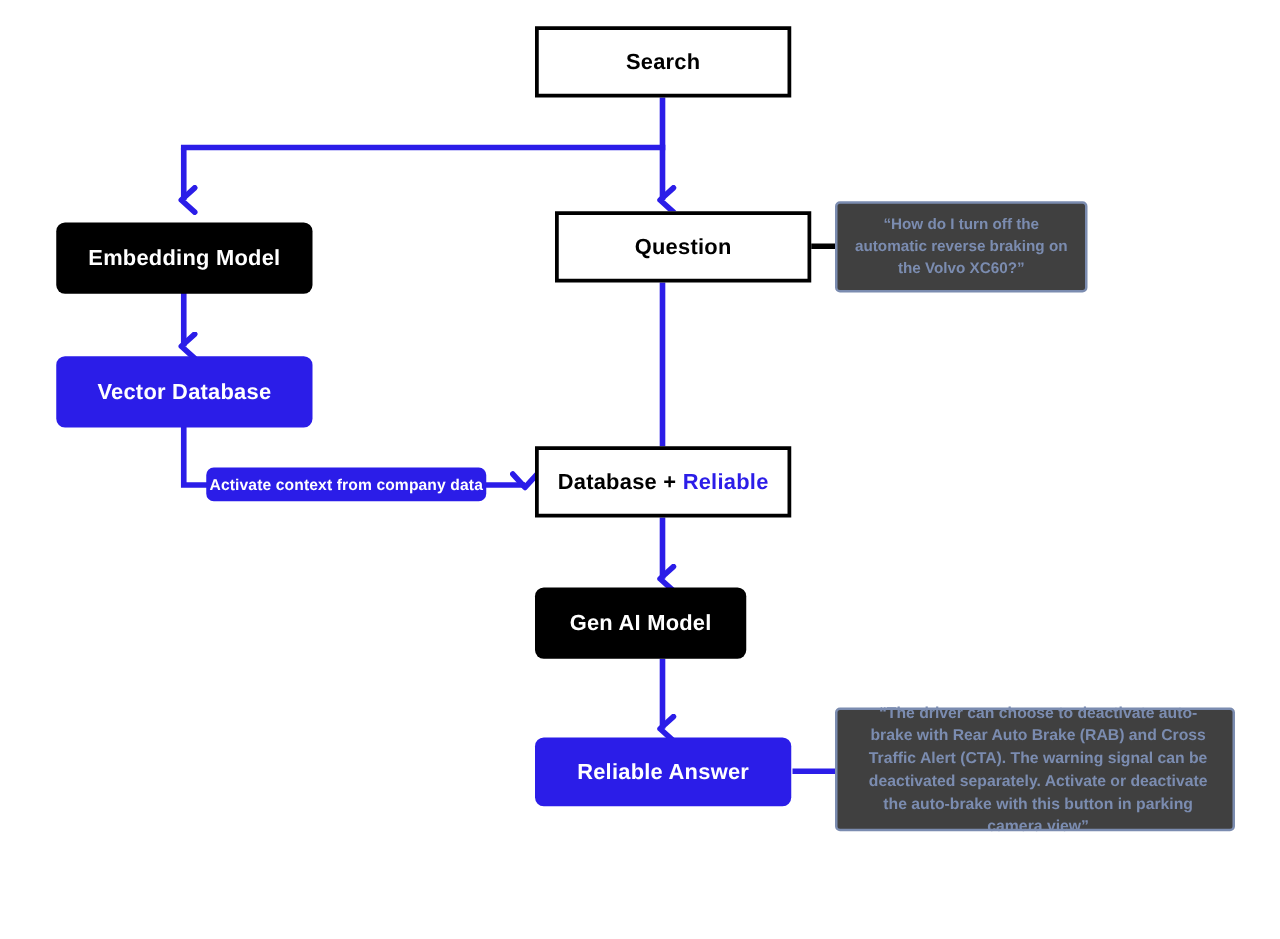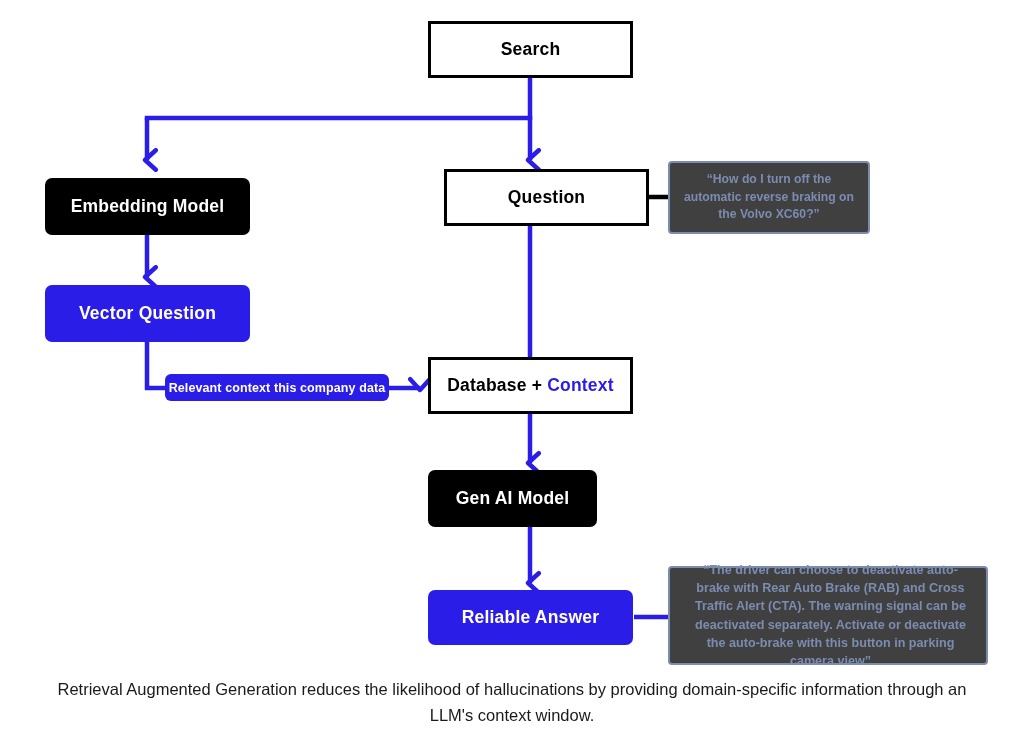--- a/index.html
+++ b/index.html
@@ -168,48 +168,45 @@
 
   <div class="node outline" style="left:428px; top:21px; width:205px; height:57px;">
     <span>Search</span>
   </div>
 
   <div class="node solid-black" style="left:45px; top:178px; width:205px; height:57px;">
     <span>Embedding Model</span>
   </div>
 
   <div class="node solid-blue" style="left:45px; top:285px; width:205px; height:57px;">
-    <span>Vector Question</span>
+    <span>Vector Database</span>
   </div>
 
   <div class="node outline" style="left:444px; top:169px; width:205px; height:57px;">
     <span>Question</span>
   </div>
 
   <div class="node outline" style="left:428px; top:357px; width:205px; height:57px;">
-    <span><span>Database + </span><span class="accent">Context</span></span>
+    <span><span>Database + </span><span class="accent">Reliable</span></span>
   </div>
 
   <div class="node solid-black" style="left:428px; top:470px; width:169px; height:57px;">
     <span>Gen AI Model</span>
   </div>
 
   <div class="node solid-blue" style="left:428px; top:590px; width:205px; height:55px;">
     <span>Reliable Answer</span>
   </div>
 
   <div class="pill" style="left:165px; top:374px; width:224px; height:27px;">
-    <span>Relevant context this company data</span>
+    <span>Activate context from company data</span>
   </div>
 
   <div class="callout small" style="left:668px; top:161px; width:202px; height:73px;">
     <span>“How do I turn off the automatic reverse braking on the Volvo XC60?”</span>
   </div>
 
   <div class="callout large" style="left:668px; top:566px; width:320px; height:99px;padding-left:17px;">
     <span>“The driver can choose to deactivate auto-brake with Rear Auto Brake (RAB) and Cross Traffic Alert (CTA). The warning signal can be deactivated separately. Activate or deactivate the auto-brake with this button in parking camera view”</span>
   </div>
 
-  <div class="caption">
-    <span>Retrieval Augmented Generation reduces the likelihood of hallucinations by providing domain-specific information through an LLM's context window.</span>
-  </div>
 
 </div>
 
 </body></html>

